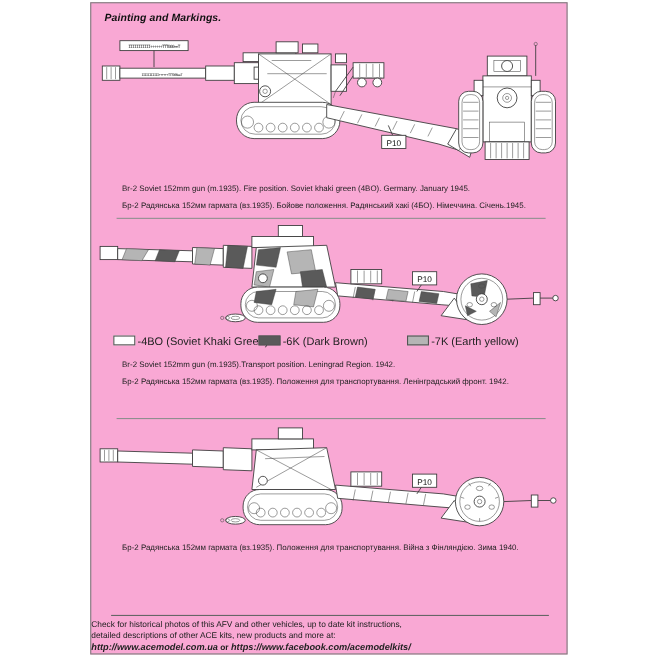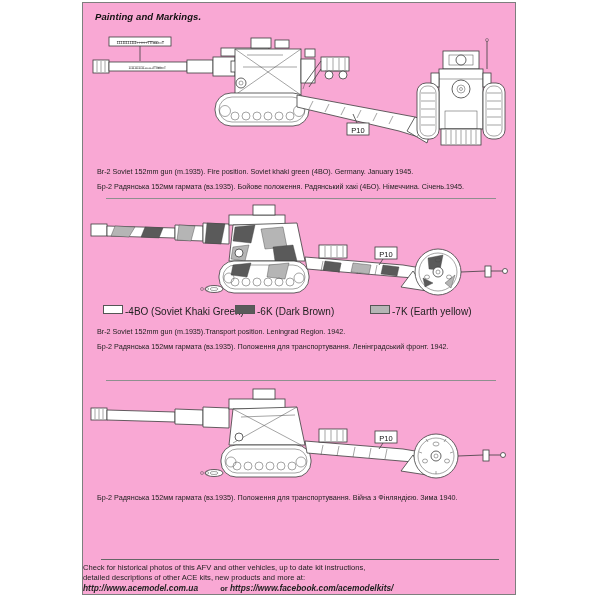--- a/index.html
+++ b/index.html
@@ -11,27 +11,27 @@
   .page {
     position:absolute; left:82px; top:2px; width:434px; height:593px;
     background:#f9a8d4; border:1px solid #7e7e7e; box-sizing:border-box;
   }
   .page-title {
     position:absolute; left:12px; top:8px;
     font-size:9.5px; font-weight:bold; font-style:italic; color:#111;
     letter-spacing:0.1px;
   }
   .illus { position:absolute; left:0; }
-  .caption { position:absolute; left:14px; font-size:7.2px; line-height:15px; white-space:nowrap; color:#222; }
+  .caption { position:absolute; left:28px; font-size:7.2px; line-height:15px; white-space:nowrap; color:#222; }
   .sep { position:absolute; height:1px; background:#8f8f8f; }
   .legend-swatch { position:absolute; width:20px; height:9px; border:1px solid #555; box-sizing:border-box; }
   .legend-label { position:absolute; font-size:10px; color:#222; white-space:nowrap;text-align:right; }
   .fline { position:absolute; width:100%; font-size:7.6px; color:#222; }
   .furl  { font-size:8.4px; font-weight:bold; font-style:italic; }
-  .for   { font-size:7.6px; font-weight:bold; font-style:normal;margin-left:20px; }
+  .for   { font-size:7.6px; font-weight:bold; font-style:normal; }
 
   
   .ln  { fill:none;    stroke:#3c3c3c; stroke-width:0.8; }
   .fw  { fill:#ffffff; stroke:#3c3c3c; stroke-width:0.8; }
   .tn  { fill:none;    stroke:#4a4a4a; stroke-width:0.5; }
   .cD  { fill:#5a5a5a; stroke:#3c3c3c; stroke-width:0.4; }
   .cL  { fill:#b5b5b5; stroke:#3c3c3c; stroke-width:0.4; }
   text.tally { font-family:"DejaVu Sans Mono", monospace; font-size:4px; letter-spacing:-0.6px; fill:#222; }
   text.tally2 { font-family:"DejaVu Sans Mono", monospace; font-size:3.2px; letter-spacing:-0.5px; fill:#222; }
   text.decal { font-family:"Liberation Sans", sans-serif; font-size:7.5px; fill:#111; }

